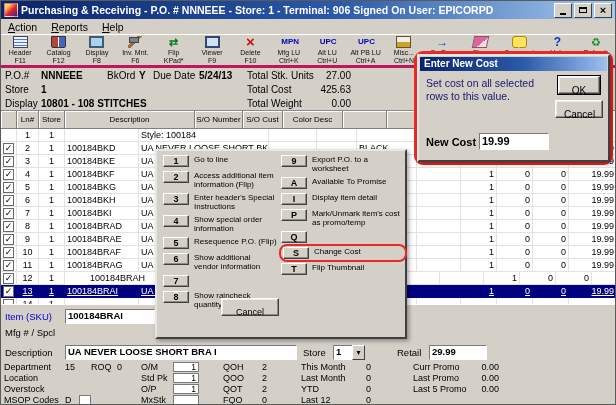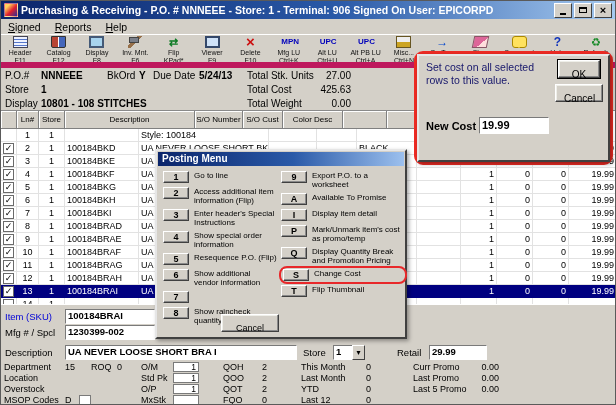--- a/index.html
+++ b/index.html
@@ -10,21 +10,21 @@
   .title{color:#fff;font-weight:bold;font-size:10.5px;white-space:nowrap;overflow:hidden;flex:1;}
   .wbtns{display:flex;gap:2px;flex:none;}
   .wbtn{width:16px;height:13px;background:#d4d0c8;border:1px solid;border-color:#fff #404040 #404040 #fff;display:flex;align-items:center;justify-content:center;font-size:11px;font-weight:bold;line-height:11px;}
   .wbtn.min::after{content:"";width:6px;height:2px;background:#000;margin-top:7px;}
   .wbtn.max::after{content:"";width:8px;height:6px;border:1px solid #000;border-top-width:2px;box-sizing:border-box;}
   
   .menubar{position:absolute;top:18px;left:0;width:100%;height:15px;font-size:10.5px;display:flex;align-items:center;}
   .mitem{padding:0 7px;}
   .mitem::first-letter{text-decoration:underline;}
   
-  .toolbar{position:absolute;top:33px;left:0;width:100%;height:34px;display:flex;border-top:1px solid #fff;border-bottom:6px solid #be185d;box-sizing:border-box;background:#d4d0c8;}
+  .toolbar{position:absolute;top:33px;left:0;width:100%;height:34px;display:flex;border-top:1px solid #fff;border-bottom:3px solid #be185d;box-sizing:border-box;background:#d4d0c8;}
   .tbtn{width:38.5px;height:100%;text-align:center;font-size:7px;line-height:7.5px;padding-top:1px;box-sizing:border-box;color:#111;overflow:hidden;}
   .tlb{white-space:nowrap;overflow:hidden;}
   .tic{width:15px;height:12px;margin:0 auto 1px;position:relative;font-size:10px;line-height:12px;text-align:center;}
   .header-icon{border:1px solid #445;background:repeating-linear-gradient(#eef2ff 0 2px,#5577cc 2px 3px);box-sizing:border-box;}
   .catalog-icon{background:linear-gradient(90deg,#b84434 0 46%,#fff 46% 54%,#4466bb 54%);border:1px solid #333;border-radius:0 0 2px 2px;box-sizing:border-box;}
   .display-icon{border:2px solid #455a77;background:#a8d4ee;box-sizing:border-box;}
   .inv-mnt-icon{background:linear-gradient(135deg,transparent 0 35%,#97704a 35% 55%,transparent 55%);}
   .inv-mnt-icon::after{content:"";position:absolute;left:1px;top:1px;width:8px;height:4px;background:#7a7f8a;border:1px solid #444;}
   .flip-icon::after{content:"\21C4";color:#0a7a22;font-weight:bold;font-size:11px;}
   .viewer-icon{border:2px solid #34486a;background:#cfe2f8;box-sizing:border-box;}
@@ -40,21 +40,21 @@
   
   .formarea{position:absolute;top:67px;left:0;width:100%;height:42px;font-size:10px;}
   .fl{position:absolute;white-space:nowrap;}
   .fv{position:absolute;white-space:nowrap;font-weight:bold;}
   .fvn{position:absolute;white-space:nowrap;text-align:right;}
   
   .grid{position:absolute;top:109px;left:0;width:616px;height:194px;background:#fff;overflow:hidden;border-top:1px solid #8a8a8a;}
   .ghead{display:flex;height:18px;}
   .hcell{flex:none;background:#d4d0c8;border-right:1px solid #808080;border-bottom:1px solid #808080;box-shadow:inset 1px 1px 0 #fff;font-size:8px;line-height:8px;display:flex;align-items:center;justify-content:center;text-align:center;box-sizing:border-box;overflow:hidden;}
   .grow{display:flex;height:13px;font-size:9px;line-height:12px;}
-  .grow.sel{background:#000080;color:#fff;}
+  .grow.sel{background:#000080;color:#fff;text-decoration:underline;}
   .gcell{flex:none;border-right:1px solid #e2e2e2;border-bottom:1px solid #e2e2e2;box-sizing:border-box;overflow:hidden;white-space:nowrap;padding:0 2px;}
   .grow.sel .gcell{border-color:#000080;}
   .al{text-align:left}.ac{text-align:center}.ar{text-align:right}
   .cbx{display:inline-block;width:9px;height:9px;background:#fff;border:1px solid #6a6a6a;font-size:9px;line-height:8px;text-align:center;color:#000;box-sizing:content-box;margin-top:1px;}
   .cbx.on::after{content:"\2713";}
   
   .bottom{position:absolute;top:303px;left:0;width:616px;height:102px;font-size:9.5px;background:#d4d0c8;border-top:1px solid #fff;}
   .bl{position:absolute;white-space:nowrap;}
   .link{color:#0000d6;}
   .binp{position:absolute;height:13px;background:#fff;border:1px solid;border-color:#7a7a7a #fff #fff #7a7a7a;font-size:9.5px;line-height:12px;padding:0 2px;font-weight:bold;white-space:nowrap;overflow:hidden;box-sizing:content-box;}
@@ -102,21 +102,21 @@
     <div class="winicon"></div>
     <div class="title">Purchasing &amp; Receiving - P.O. # NNNEEE - Store: 1 - Terminal: 906  Signed On User: EPICORPD</div>
     <div class="wbtns">
       <div class="wbtn min"></div>
       <div class="wbtn max"></div>
       <div class="wbtn cls">×</div>
     </div>
   </div>
 
   <div class="menubar" id="menubar">
-      <span class="mitem">Signed</span>
+      <span class="mitem">Action</span>
       <span class="mitem">Reports</span>
       <span class="mitem">Help</span>
     </div>
 
   <div class="toolbar" id="toolbar">
       <div class="tbtn">
         <div class="tic header-icon"></div>
         <div class="tlb">Header</div>
         <div class="tlb">F11</div>
       </div>
@@ -396,21 +396,21 @@
           <div class="gcell al" style="width: 44px;"></div>
           <div class="gcell ar" style="width: 36px;">1</div>
           <div class="gcell ar" style="width: 36px;">0</div>
           <div class="gcell ar" style="width: 36px;">0</div>
           <div class="gcell ar" style="width: 48px;">19.99</div>
         </div>
         <div class="grow">
           <div class="gcell ac" style="width: 16px;"><span class="cbx on"></span></div>
           <div class="gcell ac" style="width: 22px;">12</div>
           <div class="gcell ac" style="width: 26px;">1</div>
-          <div class="gcell al" style="width: 74px;">100184BRAH</div>
+          <div class="gcell al" style="width: 74px; margin-left: 23px;">100184BRAH</div>
           <div class="gcell al" style="width: 130px;">UA NEVER LOOSE SHORT BRA H</div>
           <div class="gcell ac" style="width: 48px;"></div>
           <div class="gcell ac" style="width: 40px;"></div>
           <div class="gcell al" style="width: 60px;"></div>
           <div class="gcell al" style="width: 44px;"></div>
           <div class="gcell ar" style="width: 36px;">1</div>
           <div class="gcell ar" style="width: 36px;">0</div>
           <div class="gcell ar" style="width: 36px;">0</div>
           <div class="gcell ar" style="width: 48px;">19.99</div>
         </div>
@@ -444,21 +444,20 @@
           <div class="gcell ar" style="width: 36px;"></div>
           <div class="gcell ar" style="width: 48px;"></div>
         </div>
       </div>
   </div>
 
   <div class="bottom">
     <span class="bl link" style="left:4px;top:6px">Item (SKU)</span>
     <span class="binp" style="left:64px;top:4px;width:84px">100184BRAI</span>
     <span class="bl" style="left:4px;top:22px">Mfg # / Spcl</span>
-    <span class="binp" style="left:64px;top:20px;width:84px">1230399-002</span>
 
     <span class="bl" style="left:4px;top:42px">Description</span>
     <span class="binp" style="left:64px;top:40px;width:226px">UA NEVER LOOSE SHORT BRA I</span>
     <span class="bl" style="left:302px;top:42px">Store</span>
     <span class="binp" style="left:332px;top:40px;width:16px">1</span>
     <span class="combo-btn" style="left:351px;top:40px">▾</span>
     <span class="bl" style="left:396px;top:42px">Retail</span>
     <span class="binp" style="left:428px;top:40px;width:52px">29.99</span>
 
     <div id="stats">
@@ -506,21 +505,20 @@
           <span class="sl sC-l">FQO</span>
           <span class="sl sC-v">0</span>
           <span class="sl sD-l">Last 12</span>
           <span class="sl sD-v">0</span>
           <span class="sbox sA-x"></span>
         </div>
       </div>
   </div>
 
   <div class="dlg pm">
-    <div class="dlg-title"><span>Posting Menu</span></div>
     <div class="pm-body">
       <div class="pm-col" id="pmLeft">
           <div class="pmrow">
             <span class="pmbtn">1</span>
             <span class="pmlbl">Go to line</span>
           </div>
           <div class="pmrow">
             <span class="pmbtn">2</span>
             <span class="pmlbl">Access additional item information (Flip)</span>
           </div>
@@ -560,37 +558,37 @@
           <div class="pmrow">
             <span class="pmbtn">I</span>
             <span class="pmlbl">Display item detail</span>
           </div>
           <div class="pmrow">
             <span class="pmbtn">P</span>
             <span class="pmlbl">Mark/Unmark item's cost as promo/temp</span>
           </div>
           <div class="pmrow">
             <span class="pmbtn">Q</span>
-            <span class="pmlbl">Display Quantity Break and Promotion Pricing</span>
           </div>
           <div class="pmrow hl">
             <span class="pmbtn">S</span>
             <span class="pmlbl">Change Cost</span>
           </div>
           <div class="pmrow">
             <span class="pmbtn">T</span>
             <span class="pmlbl">Flip Thumbnail</span>
           </div>
         </div>
       <button class="btn3d pm-cancel">Cancel</button>
     </div>
   </div>
 
   <div class="annot">
     <div class="dlg cost">
+      <div class="dlg-title"><span>Enter New Cost</span></div>
       <div class="cost-body">
         <div class="cost-msg">Set cost on all selected rows to this value.</div>
         <button class="btn3d cost-ok">OK</button>
         <button class="btn3d cost-cancel">Cancel</button>
         <span class="nc-label">New Cost</span>
         <span class="binp nc-input">19.99</span>
       </div>
     </div>
   </div>
 

